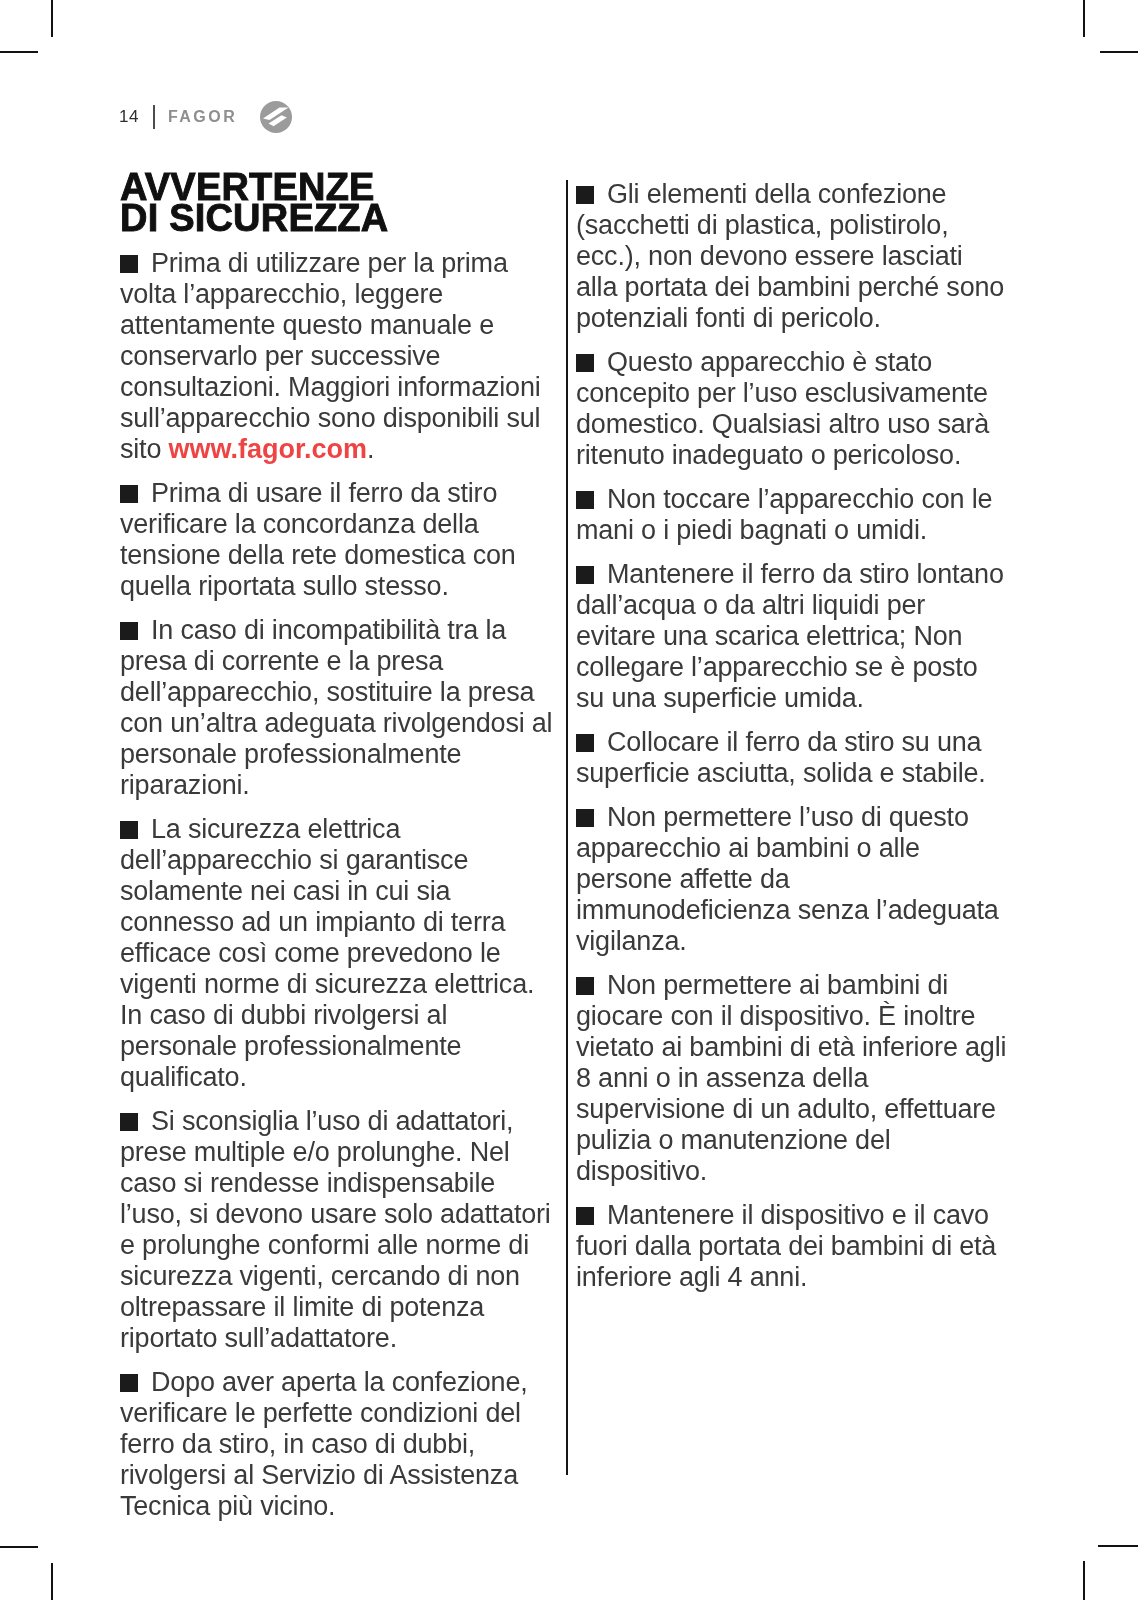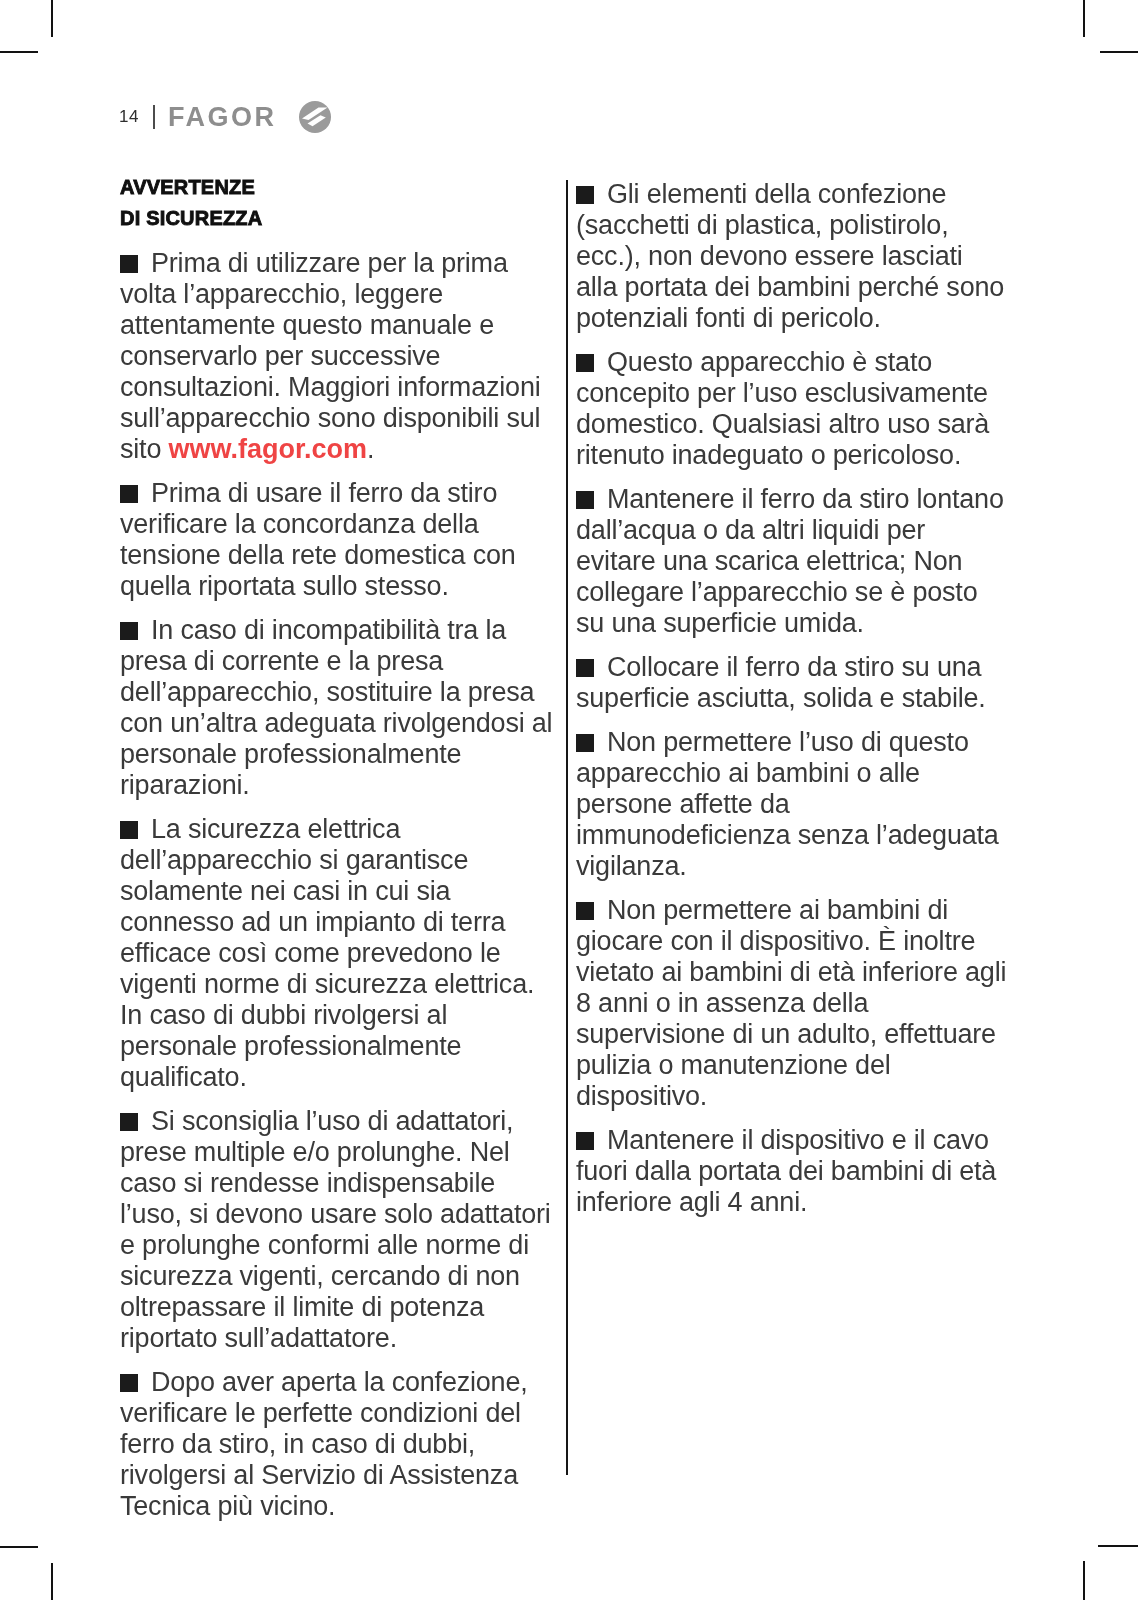--- a/index.html
+++ b/index.html
@@ -18,32 +18,32 @@
   .crop.bl-v { left:51px;  top:1563px; width:2px;  height:37px; }
   .crop.bl-h { left:0;     top:1546px; width:38px; height:2px;  }
   .crop.br-v { left:1083px;top:1561px; width:2px;  height:39px; }
   .crop.br-h { left:1098px;top:1545px; width:40px; height:2px;  }
 
   
   .header { position:absolute; left:119px; top:98px; height:38px;
             display:flex; align-items:center; }
   .pagenum { font-size:17px; color:#2e2e2e; letter-spacing:0.5px; }
   .hsep { width:2px; height:24px; background:#4c4c4c; margin:0 13px 0 14px; }
-  .wordmark { font-size:27px; font-weight:700; color:#8e8e8e;
+  .wordmark { font-size:16px; font-weight:700; color:#8e8e8e;
               letter-spacing:2.5px; margin-right:23px; }
   .logo svg { display:block; }
 
   
   .col { position:absolute; top:172px; width:433px;
          font-size:27px; line-height:31px; color:#3a3a3a;
          letter-spacing:-0.2px; }
   .col.left  { left:120px; }
   .col.right { left:576px; padding-top:7px; }
 
-  .heading { font-size:20px; line-height:31px; font-weight:700;
+  .heading { font-size:38px; line-height:31px; font-weight:700;
              color:#101010; margin:0 0 14px 0; letter-spacing:0.2px;
              -webkit-text-stroke:0.9px #101010; }
 
   .para { margin:0 0 13px 0; }
   .bullet { display:inline-block; width:18px; height:18px;
             background:#1b1b1b; margin-right:13px;
             transform:translateY(1px); }
   .link-bold { font-weight:700; color:#ef4444; letter-spacing:0; }
 
   .divider { position:absolute; left:566px; top:180px;
@@ -111,20 +111,23 @@
   <div id="right-paras">
   <p class="para">
     <span class="bullet"></span><span class="ptext">Gli elementi della confezione (sacchetti di plastica, polistirolo, ecc.), non devono essere lasciati alla portata dei bambini perché sono potenziali fonti di pericolo.</span>
   </p>
 
   <p class="para">
     <span class="bullet"></span><span class="ptext">Questo apparecchio è stato concepito per l’uso esclusivamente domestico. Qualsiasi altro uso sarà ritenuto inadeguato o pericoloso.</span>
   </p>
 
 
+  <p class="para">
+    <span class="bullet"></span><span class="ptext">Non toccare l’apparecchio con le mani o i piedi bagnati o umidi.</span>
+  </p>
 
   <p class="para">
     <span class="bullet"></span><span class="ptext">Mantenere il ferro da stiro lontano dall’acqua o da altri liquidi per evitare una scarica elettrica; Non collegare l’apparecchio se è posto su una superficie umida.</span>
   </p>
 
   <p class="para">
     <span class="bullet"></span><span class="ptext">Collocare il ferro da stiro su una superficie asciutta, solida e stabile.</span>
   </p>
 
   <p class="para">

